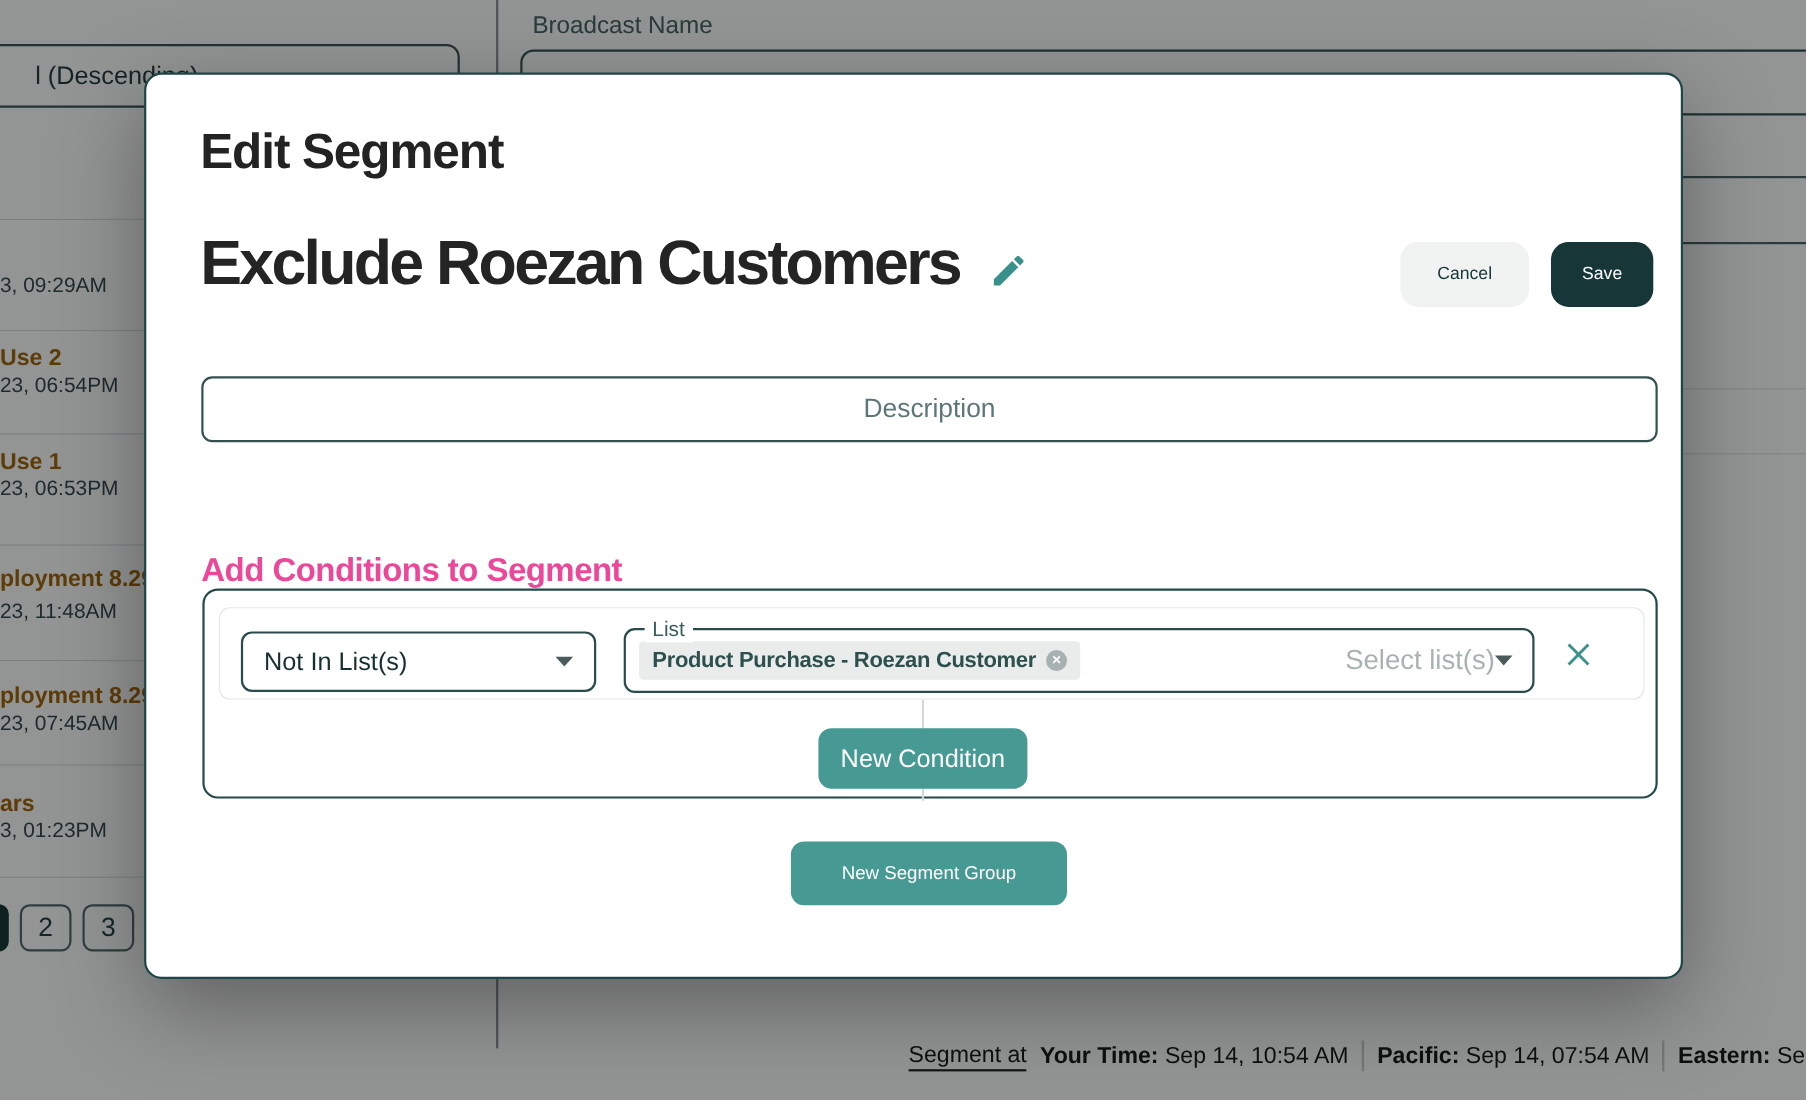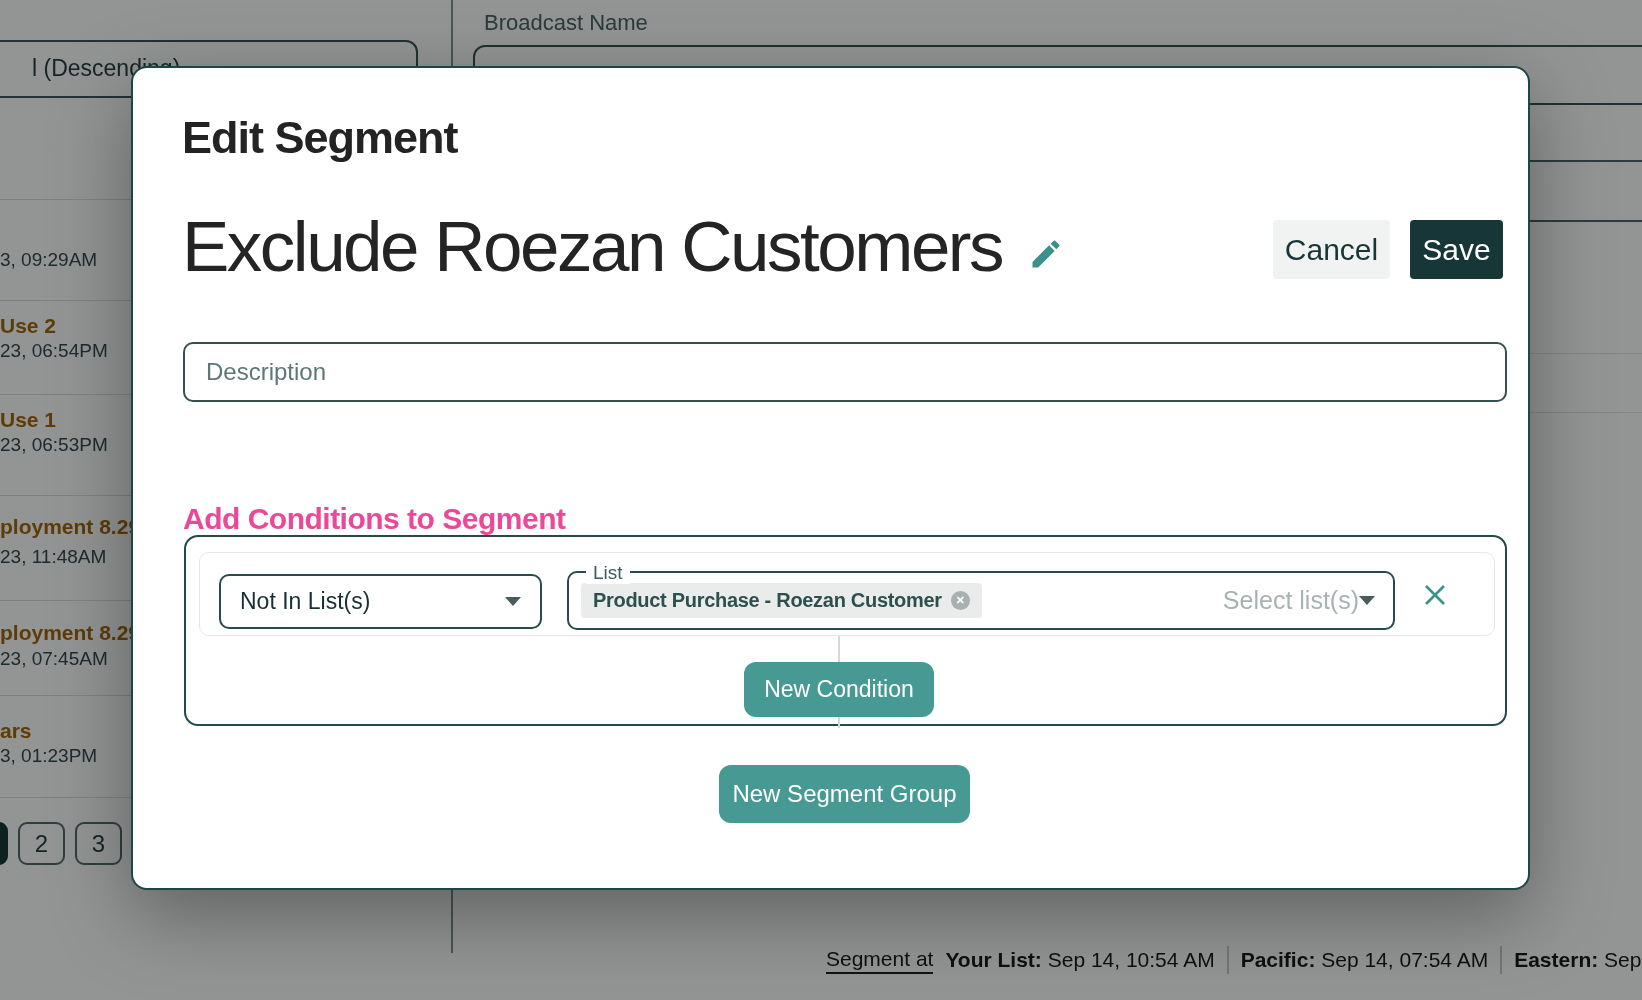--- a/index.html
+++ b/index.html
@@ -37,31 +37,31 @@
 
   
   .overlay{position:absolute;inset:0;background:rgba(10,12,12,0.44);z-index:5;}
 
   
   .modal{position:absolute;left:131px;top:66px;width:1399px;height:824px;z-index:10;
     background:#fff;border:2px solid #1e4547;border-radius:16px;
     box-shadow:0 25px 80px rgba(0,0,0,0.35);}
   .modal-title{position:absolute;left:49px;top:44px;font-size:45px;font-weight:700;color:#232323;letter-spacing:-1px;}
   .name-row{position:absolute;left:49px;top:138px;display:flex;align-items:center;}
-  .segment-name{font-size:71px;font-weight:400;color:#242424;letter-spacing:-2.5px;white-space:nowrap;}
+  .segment-name{font-size:57px;font-weight:700;color:#242424;letter-spacing:-2.5px;white-space:nowrap;}
   .edit-pencil{margin-left:26px;margin-top:14px;width:36px;height:36px;cursor:pointer;}
 
   .header-actions{position:absolute;right:25px;top:152px;display:flex;gap:20px;}
-  .btn{display:flex;align-items:center;justify-content:center;border-radius:4px;border:none;
-    font-size:30px;font-weight:500;cursor:pointer;}
+  .btn{display:flex;align-items:center;justify-content:center;border-radius:16px;border:none;
+    font-size:16px;font-weight:500;cursor:pointer;}
   .btn-cancel{width:117px;height:59px;background:#f1f3f2;color:#173637;}
   .btn-save{width:93px;height:59px;background:#163638;color:#ffffff;}
 
   .desc-input{position:absolute;left:50px;top:274px;width:1324px;height:60px;border:2px solid #35514f;
-    border-radius:10px;padding:0 21px;font-size:24px;color:#233;outline:none;}
+    border-radius:10px;padding:0 21px;font-size:24px;color:#233;outline:none;text-align:center;}
   .desc-input::placeholder{color:#5d7778;opacity:1;}
 
   .cond-heading{position:absolute;left:50px;top:434px;font-size:30px;font-weight:700;color:#ec4899;letter-spacing:-0.5px;}
 
   .group{position:absolute;left:51px;top:467px;width:1323px;height:191px;
     border:2px solid #24494b;border-radius:14px;background:#fff;}
   .connector{position:absolute;left:652px;top:99px;width:2px;height:92px;background:#d5d9d9;}
   .cond-card{position:absolute;left:13px;top:15px;width:1296px;height:84px;
     border:1px solid #e4e7e7;border-radius:10px;background:#fff;}
 
@@ -78,21 +78,21 @@
   .chip{display:inline-flex;align-items:center;gap:9px;height:35px;padding:0 12px;border-radius:4px;
     background:#e9eceb;font-size:20px;font-weight:600;color:#2d4f4e;letter-spacing:-0.3px;white-space:nowrap;}
   .chip-x{width:19px;height:19px;border-radius:50%;background:#a7b1b0;color:#fff;font-size:11px;font-weight:700;
     display:flex;align-items:center;justify-content:center;cursor:pointer;}
   .list-placeholder{margin-left:17px;font-size:25px;color:#a9b2b2;flex:1;}
   .remove-cond{position:absolute;left:1222px;top:29px;width:26px;height:26px;cursor:pointer;}
 
   .btn-teal{position:absolute;background:#479a93;color:#fff;border:none;border-radius:12px;
     font-size:23px;font-weight:500;cursor:pointer;display:flex;align-items:center;justify-content:center;}
   .btn-new-cond{left:558px;top:125px;width:190px;height:55px;}
-  .btn-new-group{left:586px;top:697px;width:251px;height:58px;font-size:24px;}
+  .btn-new-group{left:586px;top:697px;width:251px;height:58px;font-size:17px;}
 </style>
 </head>
 <body>
 
 <div class="stage">
 
   <div class="backdrop">
 
     <div class="sort-box"></div>
     <span class="sort-label">l (Descending)</span>
@@ -128,21 +128,21 @@
     <span class="broadcast-label">Broadcast Name</span>
     <div class="broadcast-input"></div>
 
     <div class="bg-line" style="left:451px;top:160px;width:1191px"></div>
     <div class="bg-line" style="left:451px;top:220px;width:1191px"></div>
     <div class="bg-line faint" style="left:451px;top:353px;width:1191px"></div>
     <div class="bg-line faint" style="left:451px;top:412px;width:1191px"></div>
 
     <div class="bg-footer">
       <span class="sending-at">Segment at</span>
-      <span class="tz"><b>Your List:</b>&nbsp;<span>Sep 14, 10:54 AM</span></span>
+      <span class="tz"><b>Your Time:</b>&nbsp;<span>Sep 14, 10:54 AM</span></span>
       <span class="tz-sep"></span>
       <span class="tz"><b>Pacific:</b>&nbsp;<span>Sep 14, 07:54 AM</span></span>
       <span class="tz-sep"></span>
       <span class="tz"><b>Eastern:</b>&nbsp;<span>Sep 14, 10:54 AM</span></span>
     </div>
   </div>
 
   <div class="overlay"></div>
 
   <div class="modal">

